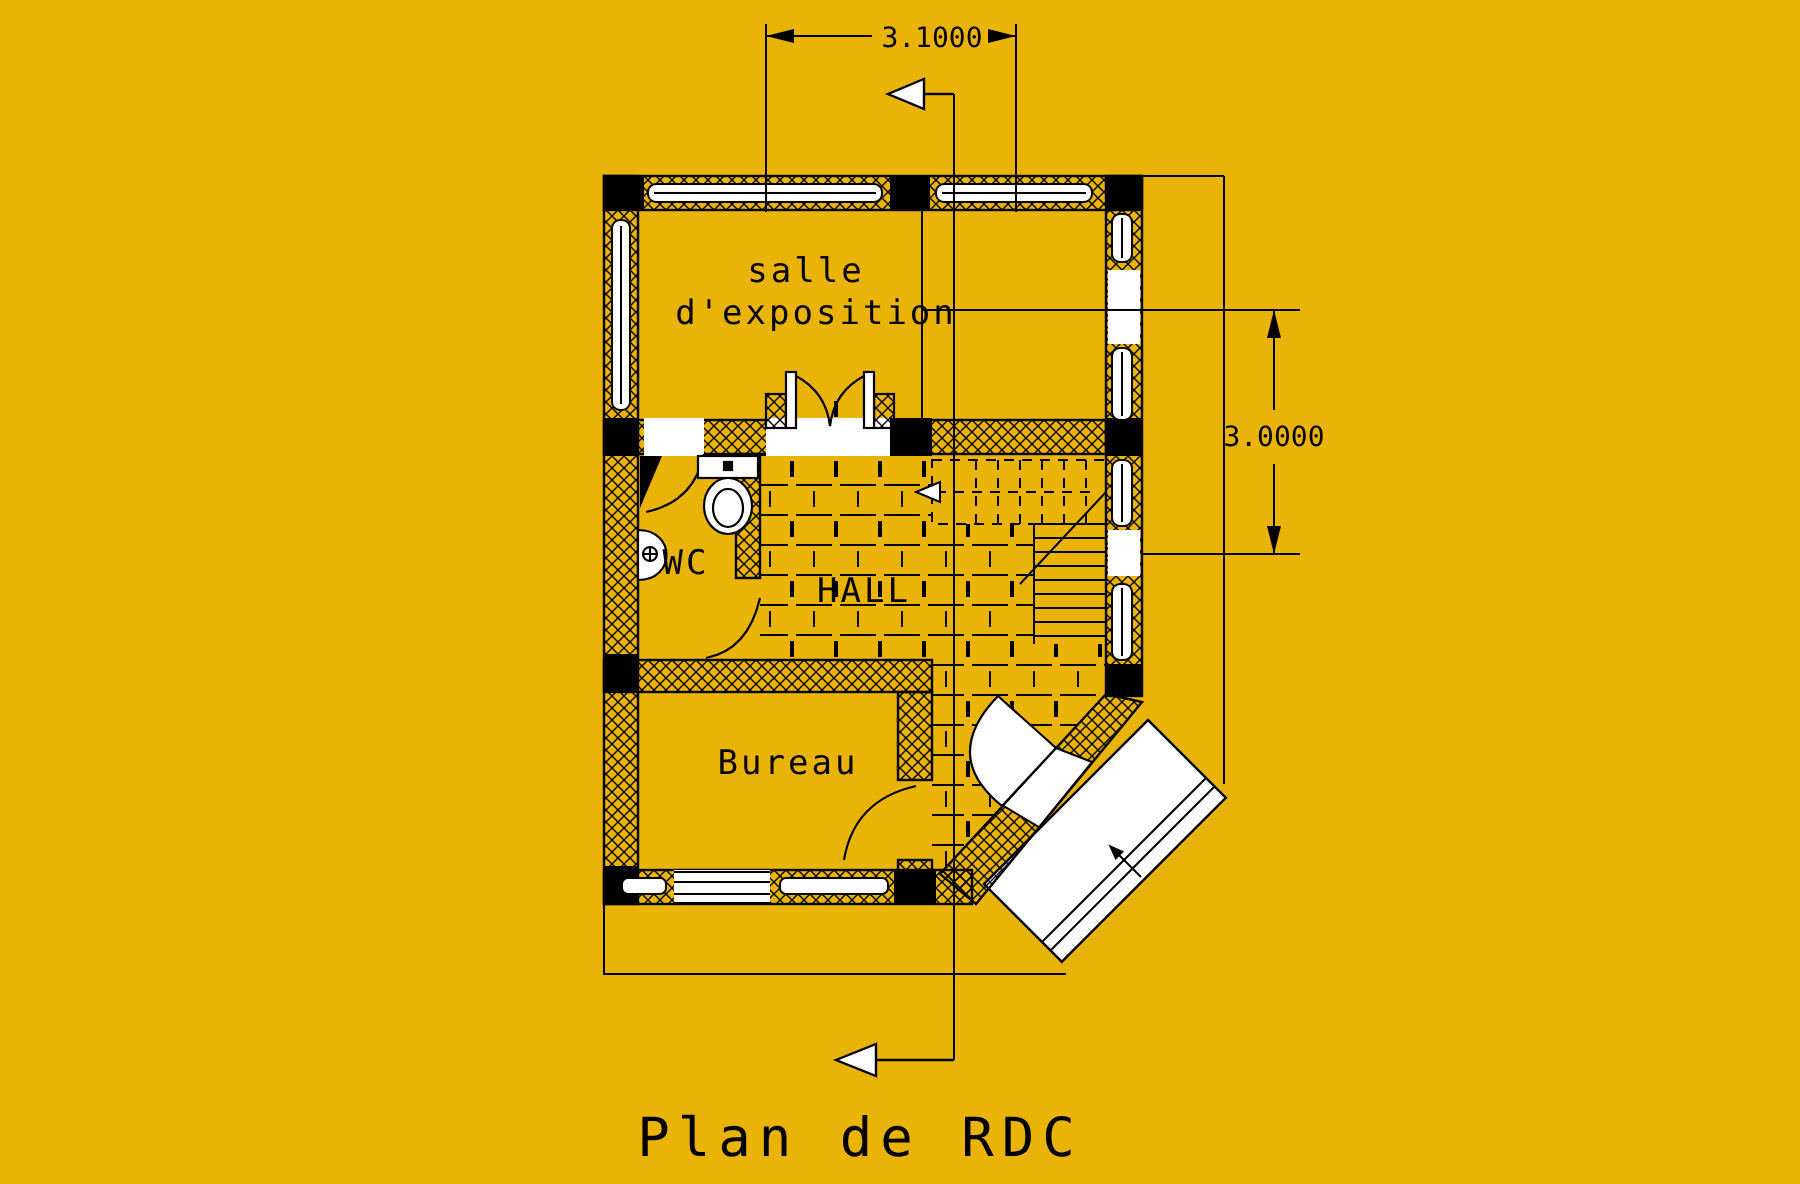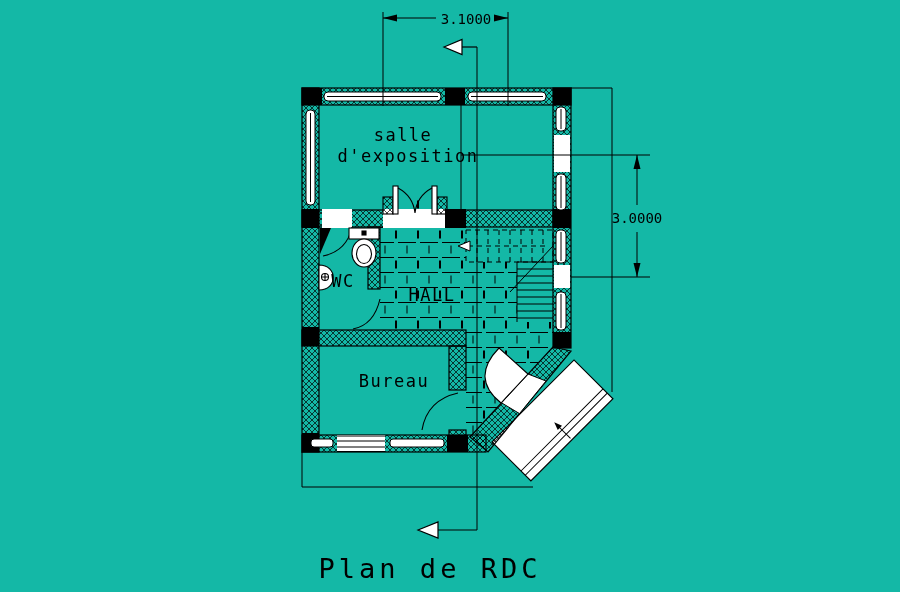--- a/index.html
+++ b/index.html
@@ -1,16 +1,16 @@
 <!DOCTYPE html>
 <html><head>
 <meta charset="utf-8">
 <style>
   html,body{margin:0;padding:0;background:#ffffff;}
-  .page{position:relative;width:900px;height:592px;background:#14b8a6;overflow:hidden;}
+  .page{position:relative;width:900px;height:592px;background:#eab308;overflow:hidden;}
   svg{display:block;}
   text{fill:#000;font-family:"DejaVu Sans Mono",monospace;}
   .room-label{font-size:17px;letter-spacing:1.5px;}
   .dim-label{font-size:14px;}
   .title-label{font-size:27px;letter-spacing:4px;}
 </style>
 </head>
 <body>
 
 <div class="page">

